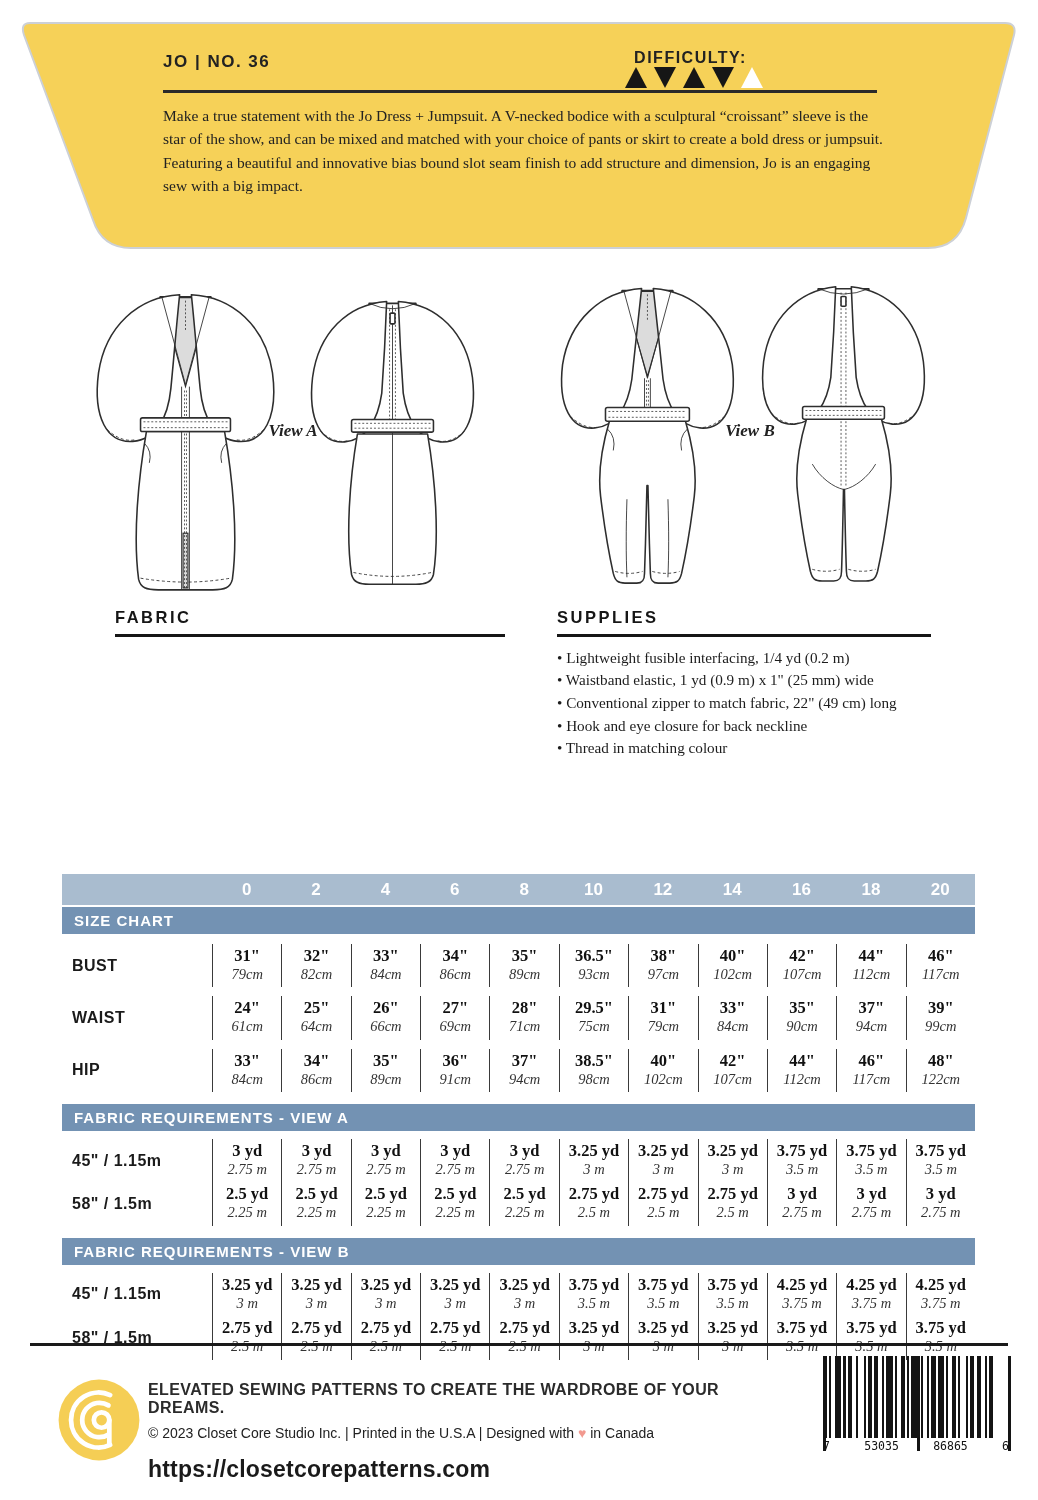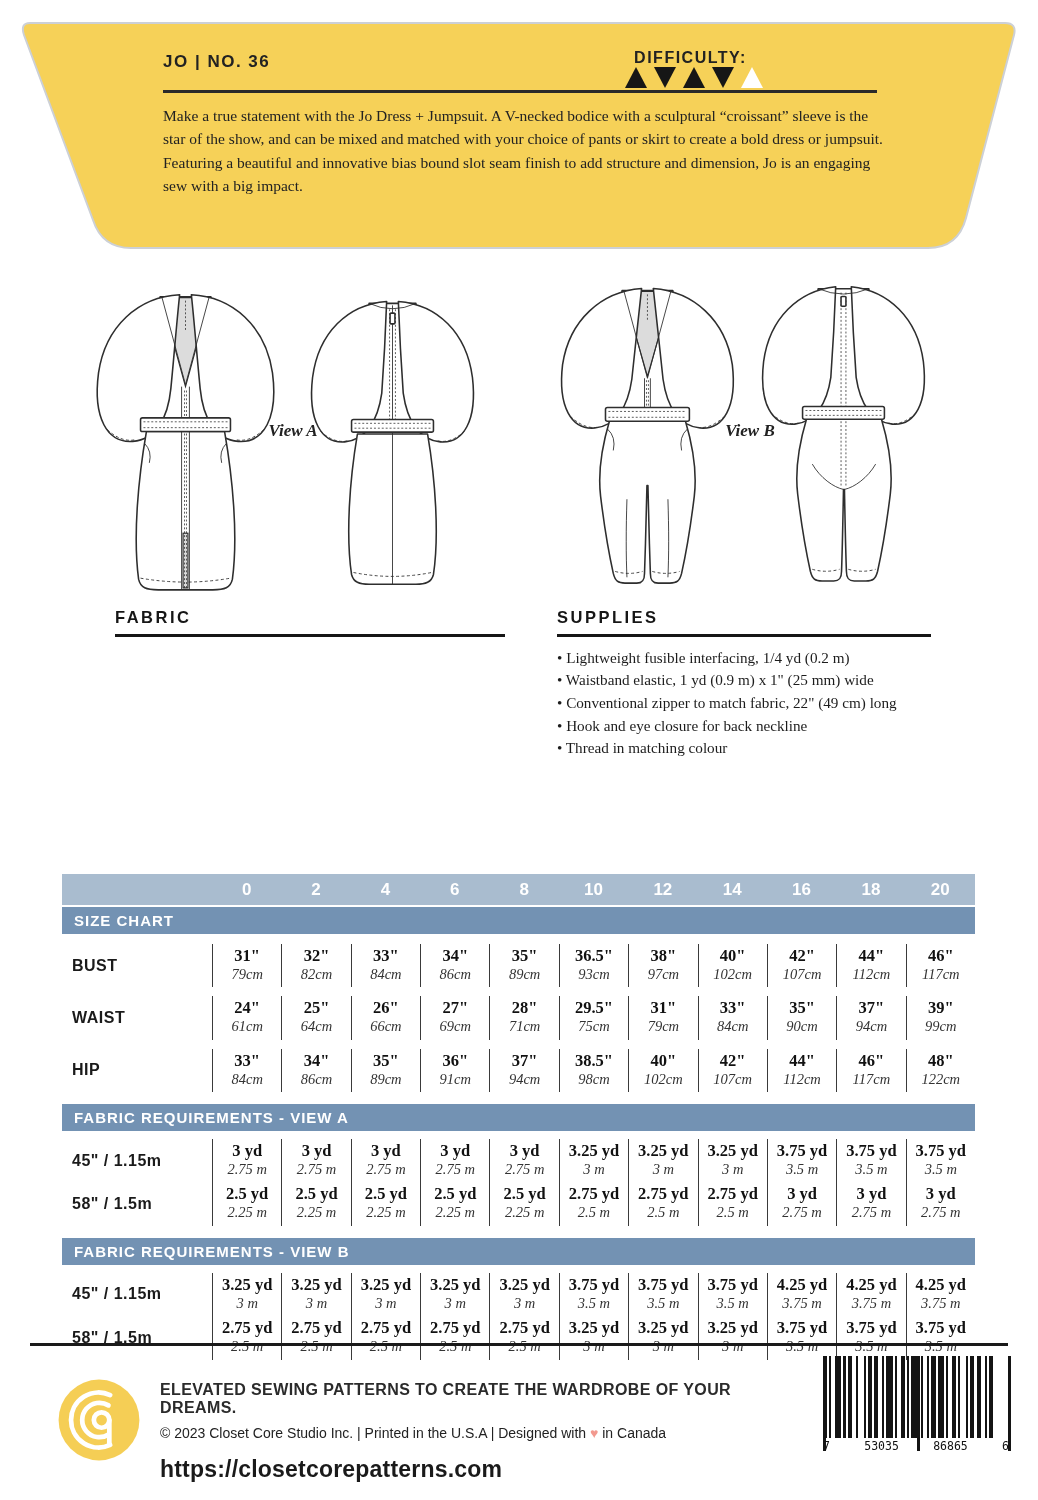--- a/index.html
+++ b/index.html
@@ -54,21 +54,21 @@
   .val-top{font-family:"Liberation Serif",serif;font-size:16.5px;font-weight:700;color:#111;line-height:1.15;}
   .val-bot{font-family:"Liberation Serif",serif;font-style:italic;font-size:14.5px;color:#333;line-height:1.2;}
   .size-rows{margin:10px 0 12px;}
   .size-rows .trow{margin:9px 0;}
   .req-rows{margin:8px 0 12px;}
   .req-rows .trow{margin:0;}
 
   
   .footer-rule{position:absolute;left:30px;top:1343px;width:978px;height:3px;background:#1a1a1a;}
   .logo{position:absolute;left:56px;top:1377px;}
-  .footer-text{position:absolute;left:160px;top:1381px;width:650px;}
+  .footer-text{position:absolute;left:148px;top:1381px;width:650px;}
   .tagline{font-size:16px;font-weight:700;letter-spacing:0.4px;color:#2b2b2b;}
   .copyright{margin-top:8px;font-size:14px;color:#222;}
   .copyright .heart{color:var(--heart);}
   .site-url{margin-top:15px;font-size:23px;font-weight:700;letter-spacing:0.2px;color:#1a1a1a;}
   .barcode-wrap{position:absolute;left:823px;top:1356px;width:188px;height:104px;}
   .barcode-bars{display:flex;height:82px;width:100%;}
   .barcode-bars .bar{background:#141414;height:100%;}
   .barcode-bars .space{background:transparent;height:100%;}
   .guard{position:absolute;top:0;width:2.6px;height:95px;background:#141414;}
   .barcode-digits{position:absolute;left:0;right:0;top:82px;display:flex;justify-content:space-between;font-family:"DejaVu Sans Mono",monospace;font-size:11.5px;color:#111;padding:1px 2px 0 0;}

